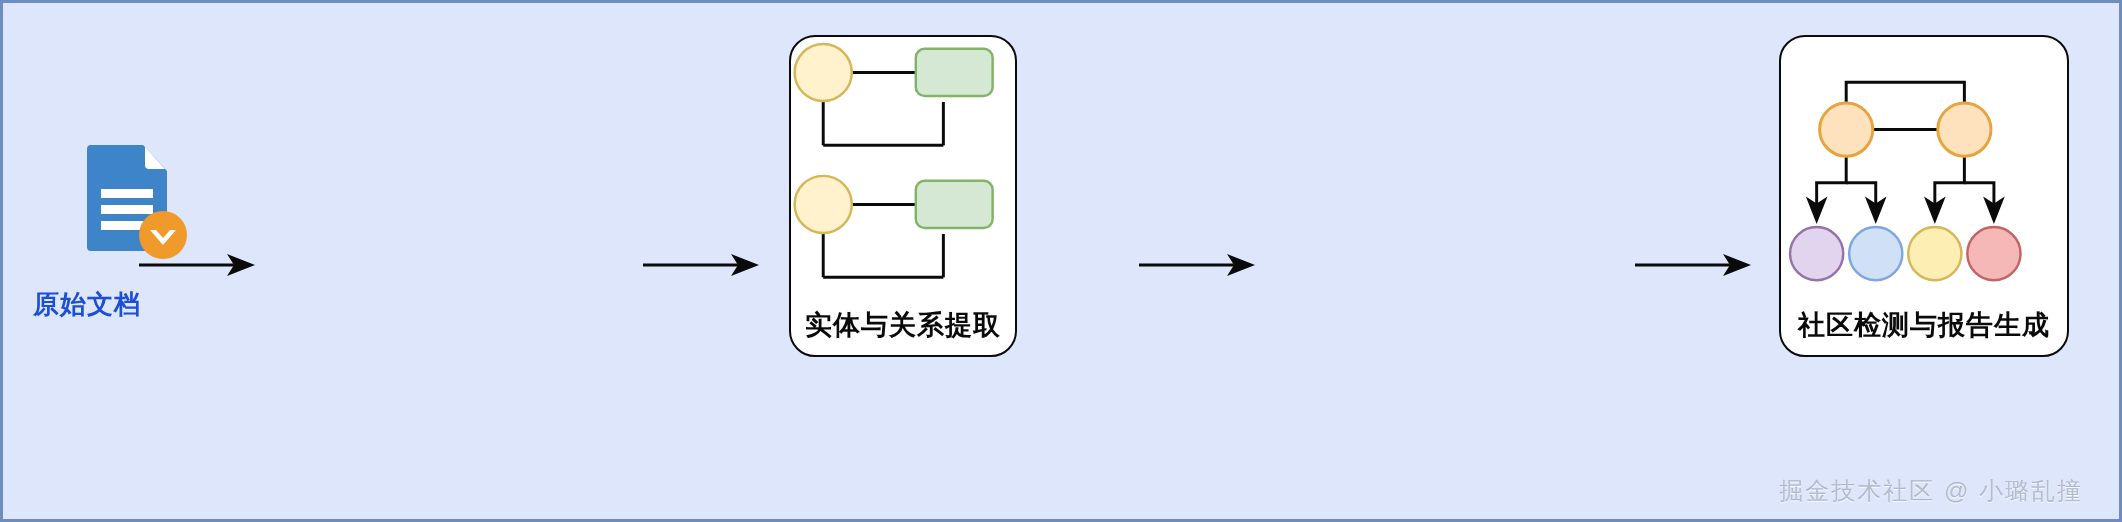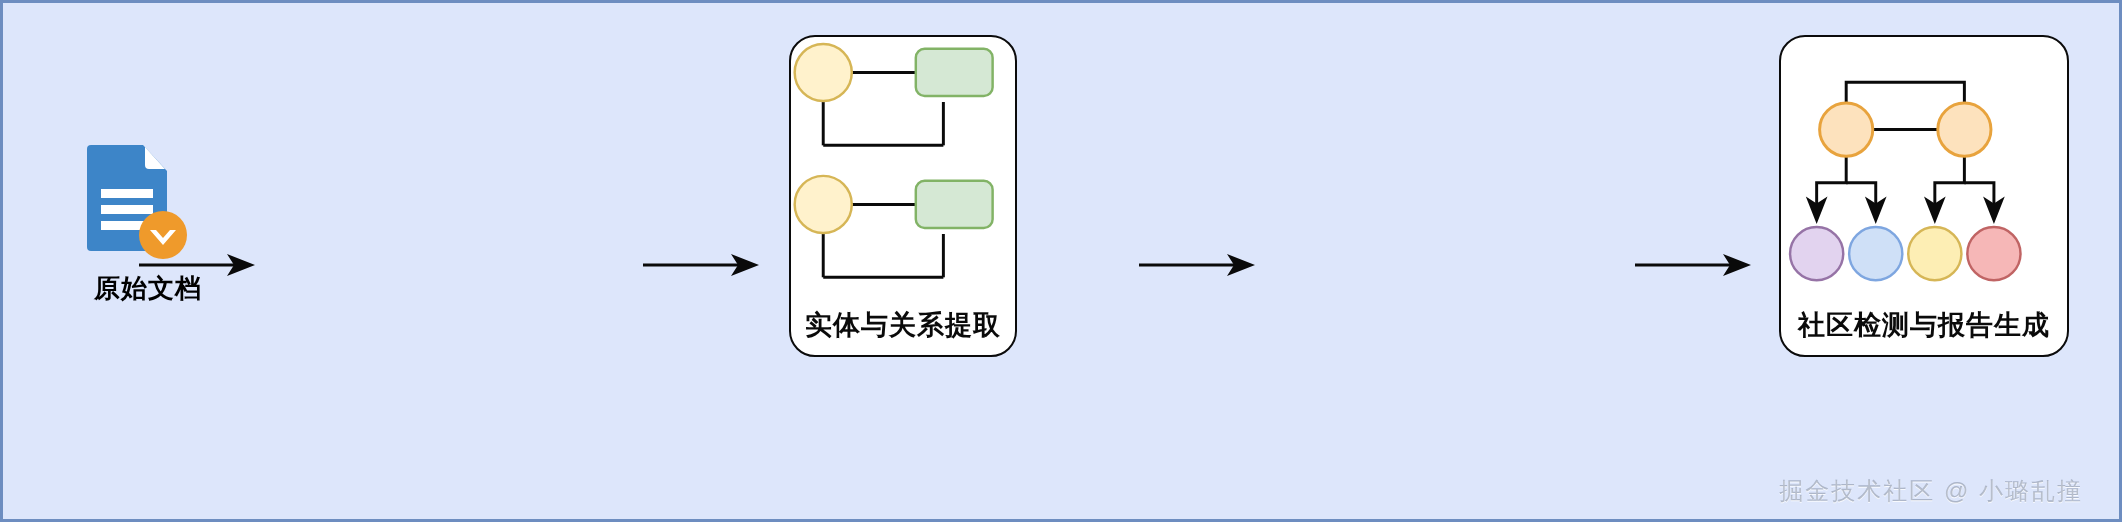--- a/index.html
+++ b/index.html
@@ -45,26 +45,25 @@
   .doc-badge {
     position: absolute;
     left: 54px;
     top: 66px;
     width: 52px;
     height: 52px;
   }
   .doc-label {
     position: absolute;
     left: 0;
-    top: 128px;
+    top: 144px;
     width: 230px;
-    text-align: center;
     font-size: 26px;
     font-weight: bold;
-    color: #000000;
+    color: #1d4ed8;
     letter-spacing: 1px;
     white-space: nowrap;
   }
 
   
   .arrow {
     position: absolute;
     height: 30px;
     top: 247px;
   }

